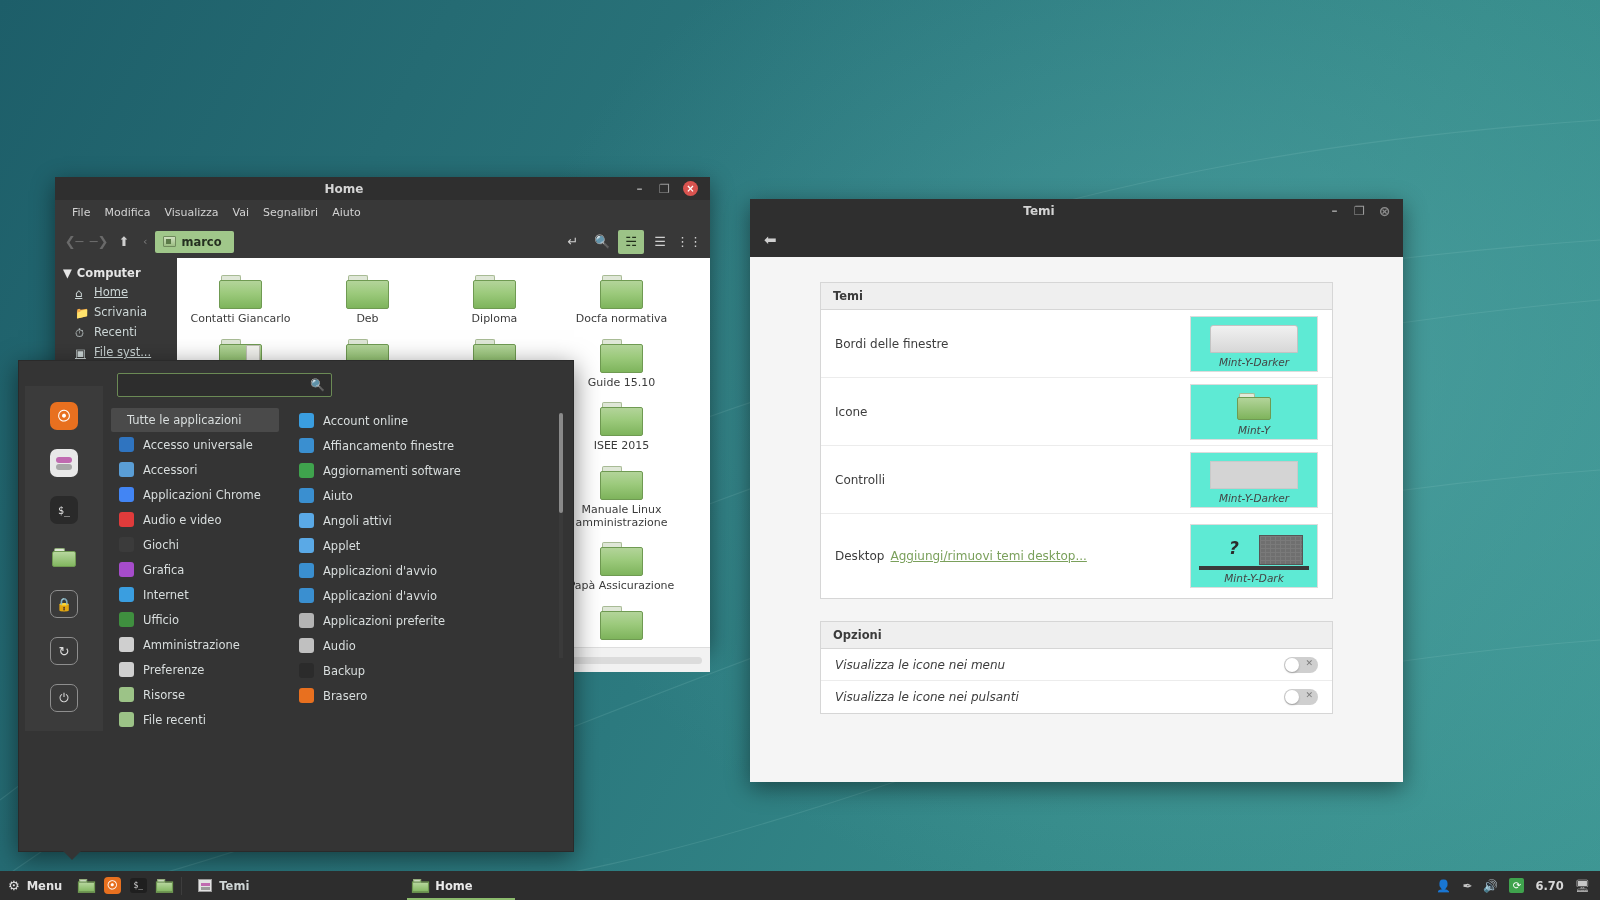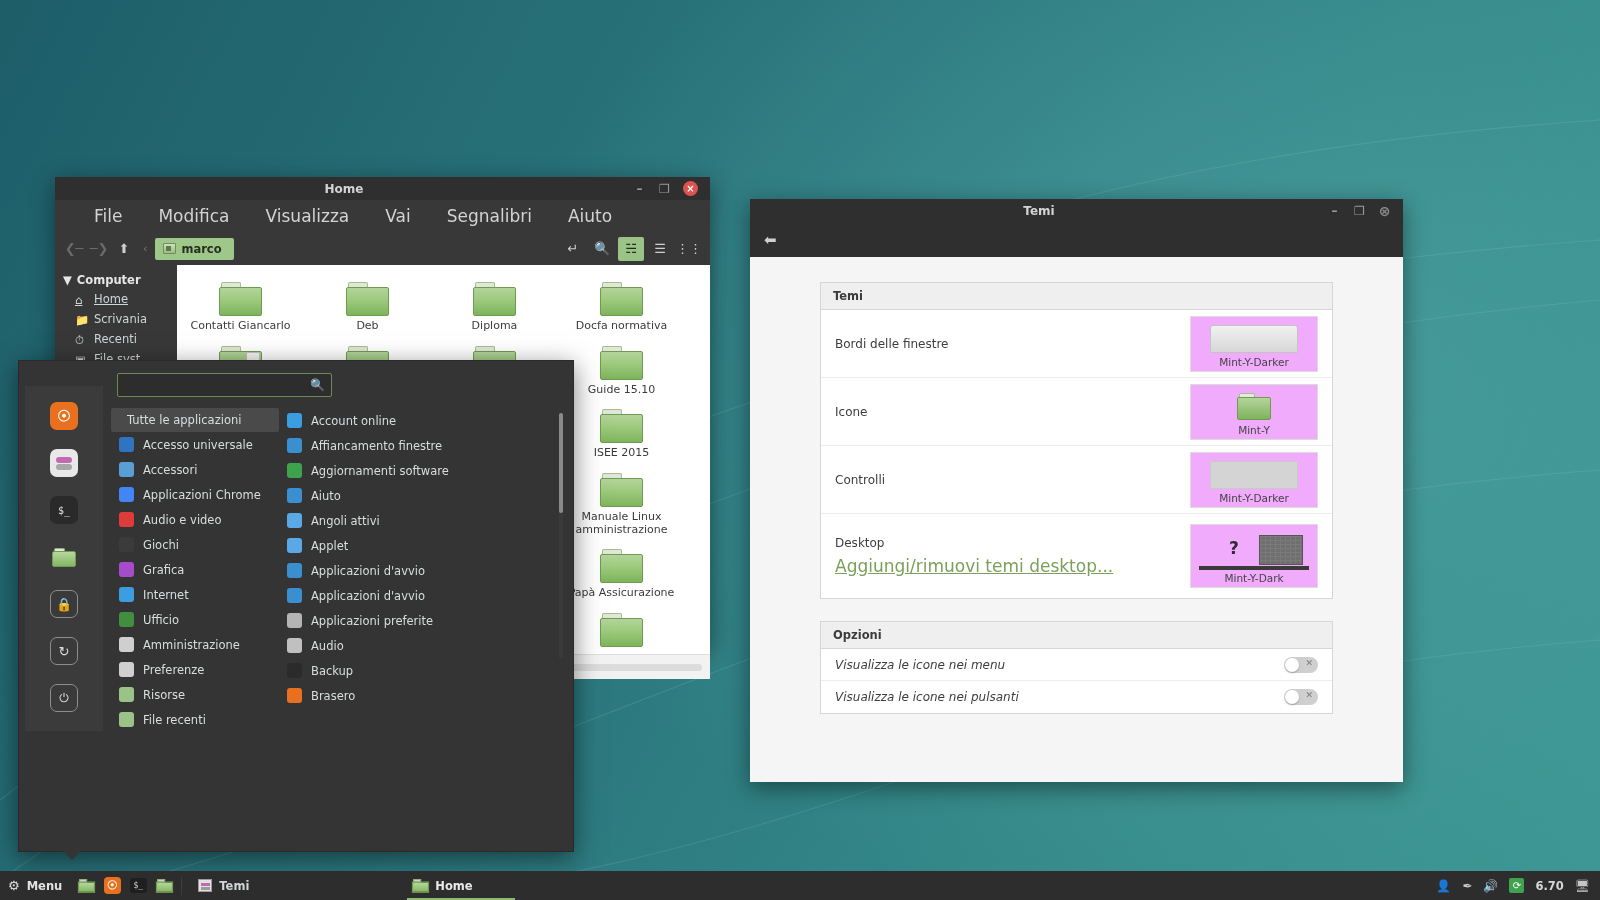--- a/index.html
+++ b/index.html
@@ -31,21 +31,21 @@
   .titlebar .title { flex:1; text-align:center; }
   .tbtns { display:flex; align-items:center; gap:12px; padding-right:12px; }
   .tbtn { width:13px; height:13px; display:flex; align-items:center; justify-content:center;
           color:#9b9b9b; font-size:12px; line-height:1; cursor:pointer; }
   .tbtn.close-red { width:15px;height:15px;border-radius:50%;background:#d9534f;color:#fff;font-size:10px;font-weight:bold; }
   .tbtn.close-grey { color:#8c8c8c; font-size:14px; }
 
   
   #filewin { left:55px; top:177px; width:655px; height:470px; background:#383838; }
   #filewin .menubar { background:#383838; display:flex; gap:0; padding:4px 8px 4px 10px; }
-  #filewin .menubar span { color:#d3d3d3; font-size:17px; padding:2px 7px; cursor:pointer;margin-left:22px; }
+  #filewin .menubar span { color:#d3d3d3; font-size:11px; padding:2px 7px; cursor:pointer; }
   #filewin .toolbar { background:#383838; height:33px; display:flex; align-items:center; padding:0 8px; gap:3px; }
   .navbtn { width:22px; height:22px; display:flex; align-items:center; justify-content:center;
             color:#cfcfcf; font-size:13px; cursor:pointer; }
   .navbtn.dim { color:#6a6a6a; }
   .crumbsep { color:#7b7b7b; font-size:11px; padding:0 5px; }
   .crumb {
     background:#a0c78a; color:#253020; border-radius:2px; font-weight:bold; font-size:11.5px;
     padding:4px 12px 4px 8px; display:flex; align-items:center; gap:5px; cursor:pointer;
   }
   .crumb .fico { width:13px; height:11px; background:linear-gradient(#cfe0bf,#9bbd82); border:1px solid #6f8a5c; border-radius:1px; position:relative; }
@@ -77,24 +77,24 @@
   #themewin { left:750px; top:199px; width:653px; height:583px; background:#f5f5f5; }
   #themewin .titlebar { background:#2f2f2f; }
   #themewin .hdrbar { background:#2f2f2f; height:35px; display:flex; align-items:center; padding-left:14px; }
   #themewin .hdrbar .back { color:#cfcfcf; font-size:15px; cursor:pointer; }
   #themewin .page { padding:25px 70px 0 70px; height:calc(100% - 23px - 35px); background:#f5f5f5; overflow:hidden; }
   .sect { border:1px solid #d6d6d6; background:#fff; margin-bottom:22px; }
   .sect-head { background:#efefef; border-bottom:1px solid #d6d6d6; padding:6px 12px; font-weight:bold; font-size:11.5px; color:#3b3b3b; }
   .sect-row { display:flex; align-items:center; justify-content:space-between; padding:0 14px; border-bottom:1px solid #ececec; min-height:68px; }
   .sect-row:last-child { border-bottom:none; }
   .sect-row .lbl { font-size:12px; color:#3d3d3d; }
-  .sect-row .leftcol { display:flex; flex-direction:column; gap:6px; }
-  .addlink { color:#7aa05b; text-decoration:underline; font-size:17px; cursor:pointer; align-self:center; }
-  .thumbbtn { width:128px; height:56px; border:1px solid #dcdcdc; background:#f0abfc; display:flex; flex-direction:column;
-              align-items:center; justify-content:flex-end; padding-bottom:3px; cursor:pointer; position:relative; }
+  .sect-row .leftcol { display:flex; flex-direction:row; gap:6px; }
+  .addlink { color:#7aa05b; text-decoration:underline; font-size:12px; cursor:pointer; align-self:center; }
+  .thumbbtn { width:128px; height:56px; border:1px solid #dcdcdc; background:#5eead4; display:flex; flex-direction:column;
+              align-items:center; justify-content:flex-end; padding-bottom:3px; cursor:pointer; position:relative;font-style:italic; }
   .thumbbtn .cap { font-size:10.5px; color:#444; }
   .thumbbtn .prev { position:absolute; top:4px; left:0; right:0; display:flex; align-items:center; justify-content:center; height:36px; }
   .prev-border { width:88px; height:28px; background:linear-gradient(#f1f1f1,#d7d7d7); border:1px solid #c3c3c3; border-radius:3px 3px 0 0; }
   .prev-ctrl { width:88px; height:28px; background:#d4d4d4; border:1px solid #c9c9c9; }
   .prev-folder { width:34px; height:27px; position:relative; }
   .prev-folder .tab { position:absolute; left:2px; top:0; width:16px; height:5px; background:#e3ead9; border:1px solid #a8bb95; border-bottom:none; border-radius:2px 2px 0 0; }
   .prev-folder .bodyf { position:absolute; left:0; top:4px; width:34px; height:23px; background:linear-gradient(#b3d49a,#7eb45c); border:1px solid #6f9a52; border-radius:2px; }
   .prev-cursor { font-size:17px; color:#1b1b1b; line-height:1; }
   .prev-desktop { width:110px; height:34px; position:relative; }
   .prev-desktop .qm { position:absolute; left:30px; top:4px; font-size:17px; font-weight:bold; color:#2b2b2b; }
@@ -113,21 +113,21 @@
              border-left:9px solid transparent; border-right:9px solid transparent; border-top:9px solid #343434; }
   #appmenu .inner { display:flex; height:100%; padding:10px 0 0 0; }
   .fav-rail { width:78px; background:#3b3b3b; margin:15px 0 120px 6px; display:flex; flex-direction:column;
               align-items:center; padding-top:16px; gap:19px; }
   .fav-ico { width:28px; height:28px; border-radius:7px; display:flex; align-items:center; justify-content:center; cursor:pointer; font-size:14px; }
   .menu-main { flex:1; padding:0 0 0 8px; position:relative; }
   .searchwrap { position:relative; width:215px; margin:2px 0 11px 6px; }
   .searchbox { width:100%; height:24px; background:#2d2d2d; border:1px solid #6b8a55; border-radius:2px;
                color:#e2e2e2; font-size:11.5px; padding:0 24px 0 8px; outline:none; }
   .searchwrap .sicon { position:absolute; right:7px; top:5px; color:#b9b9b9; font-size:12px; }
-  .cols { display:flex; gap:0;text-align:right; }
+  .cols { display:flex; gap:12px;text-align:right; }
   .cat-col { width:168px; }
   .app-col { width:280px; }
   .m-item { display:flex; align-items:center; gap:9px; padding:5px 8px; color:#d9dede; font-size:11.5px; cursor:pointer; border-radius:2px; }
   .m-item.sel { background:#4a4a4a; }
   .m-item .ic { width:15px; height:15px; flex:0 0 15px; border-radius:3px; display:flex; align-items:center; justify-content:center; font-size:9px; color:#fff; }
   .menu-scroll { position:absolute; right:10px; top:42px; width:4px; height:245px; background:#3a3a3a; }
   .menu-scroll .th { position:absolute; top:0; width:4px; height:100px; background:#8a8a8a; border-radius:2px; }
 
   
   #taskbar { position:absolute; left:0; bottom:0; width:1600px; height:29px; background:#2d2d2d;

